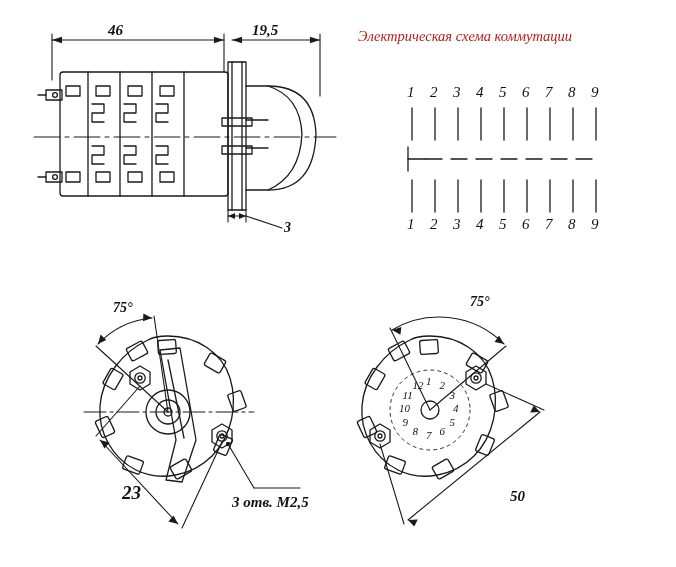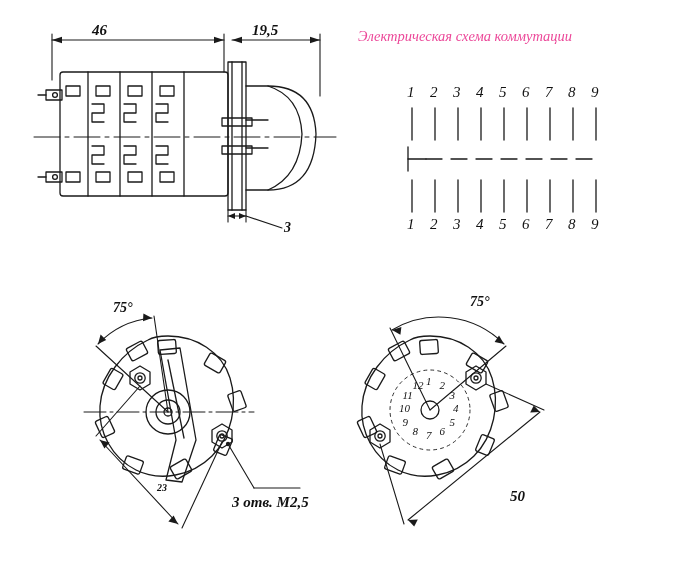--- a/index.html
+++ b/index.html
@@ -29,28 +29,28 @@
     white-space: nowrap;
     color: #111;
   }
   .schema-title {
     position: absolute;
     left: 358px;
     top: 28px;
     font-family: "Liberation Serif", serif;
     font-style: italic;
     font-size: 14.5px;
-    color: #ec4899;
+    color: #b91c1c;
     white-space: nowrap;
   }
-  .dim-46   { left: 92px;  top: 22px;  font-size: 15px; }
+  .dim-46   { left: 108px;  top: 22px;  font-size: 15px; }
   .dim-195  { left: 252px; top: 22px;  font-size: 15px; }
   .dim-3    { left: 284px; top: 220px; font-size: 14px; }
   .dim-75a  { left: 113px; top: 300px; font-size: 14px; }
-  .dim-23   { left: 122px; top: 482px; font-size: 10px; margin-left: 35px; }
+  .dim-23   { left: 122px; top: 482px; font-size: 19px; }
   .dim-m25  { left: 232px; top: 494px; font-size: 15px; }
   .dim-75b  { left: 470px; top: 294px; font-size: 14px; }
   .dim-30   { left: 510px; top: 488px; font-size: 15px; }
 
   .num-row {
     position: absolute;
     font-family: "Liberation Serif", serif;
     font-style: italic;
     font-size: 15px;
     color: #111;

